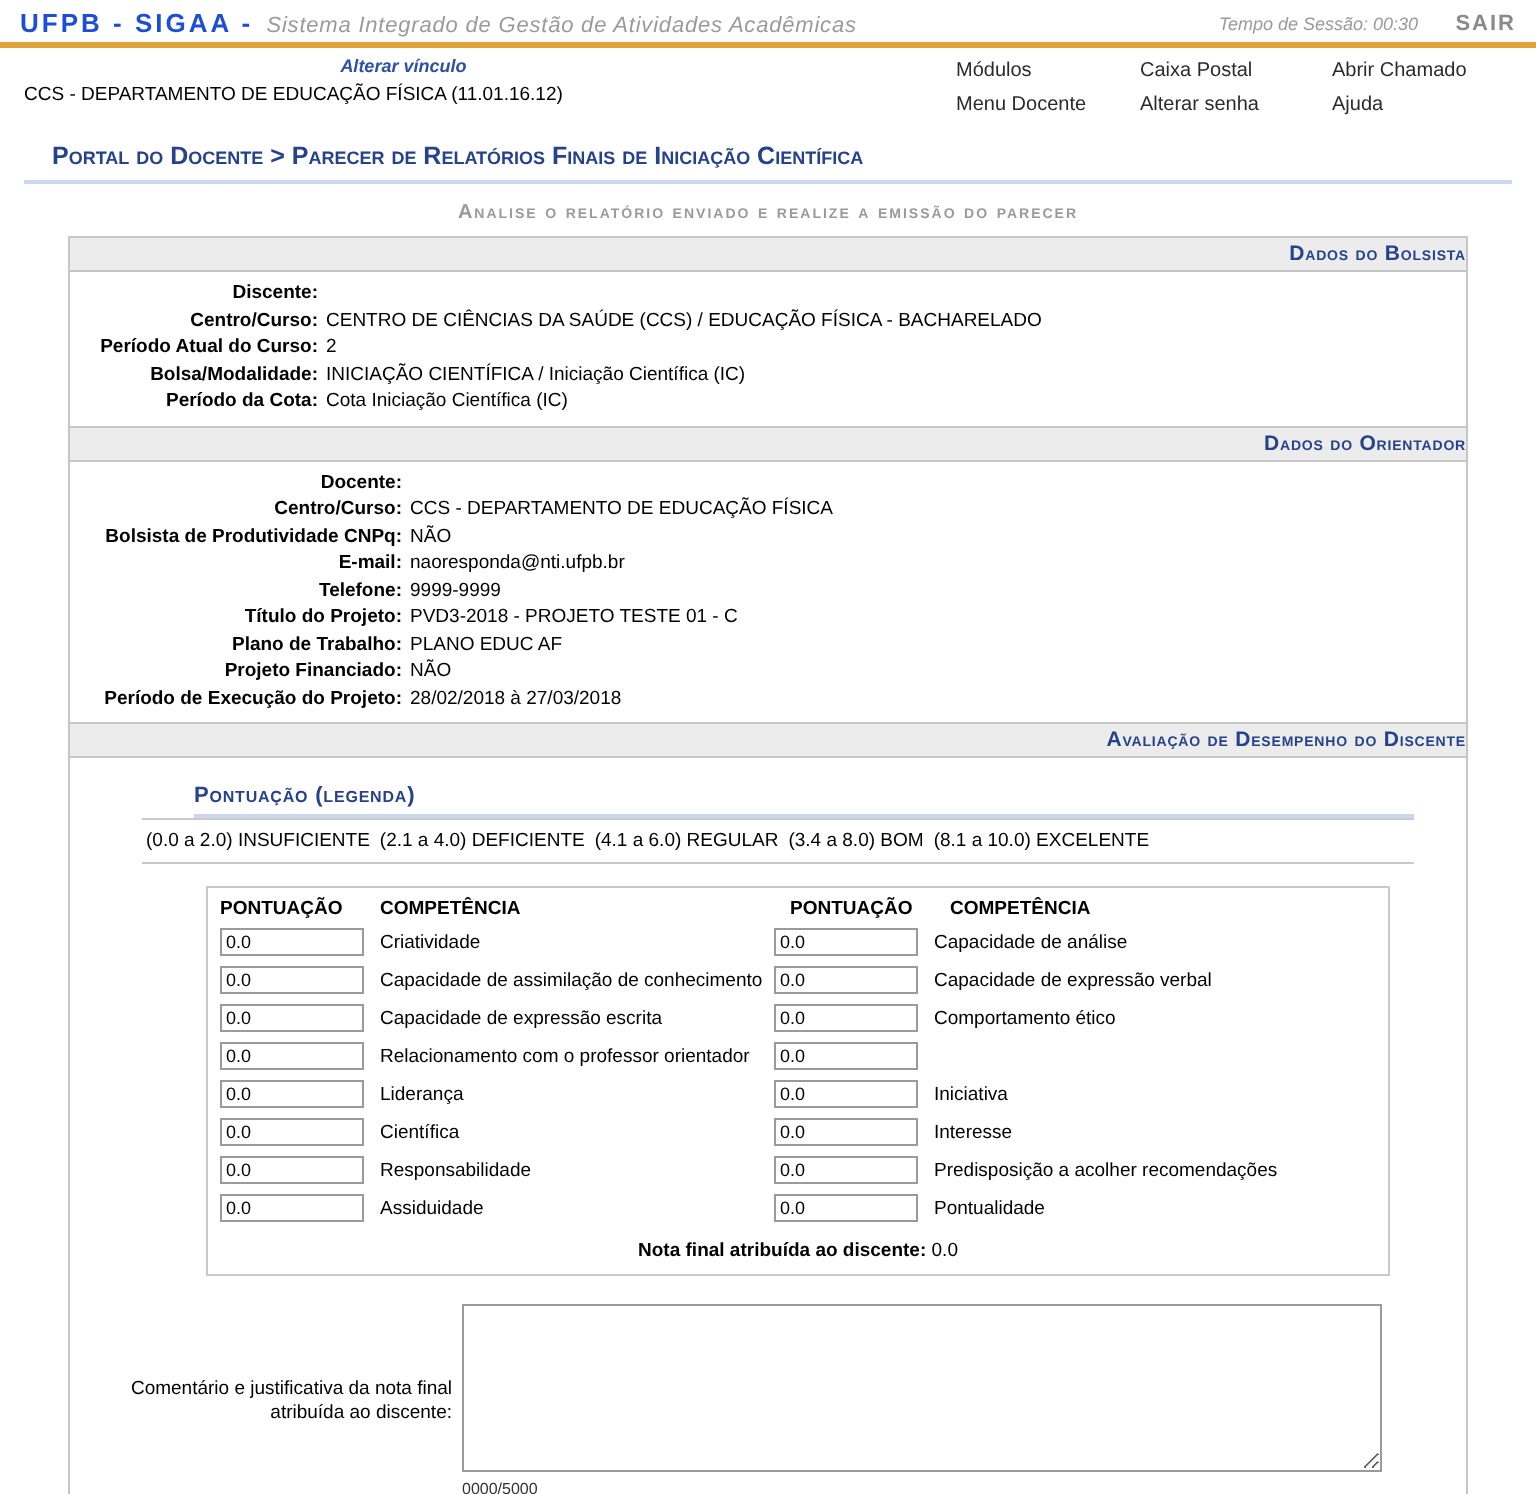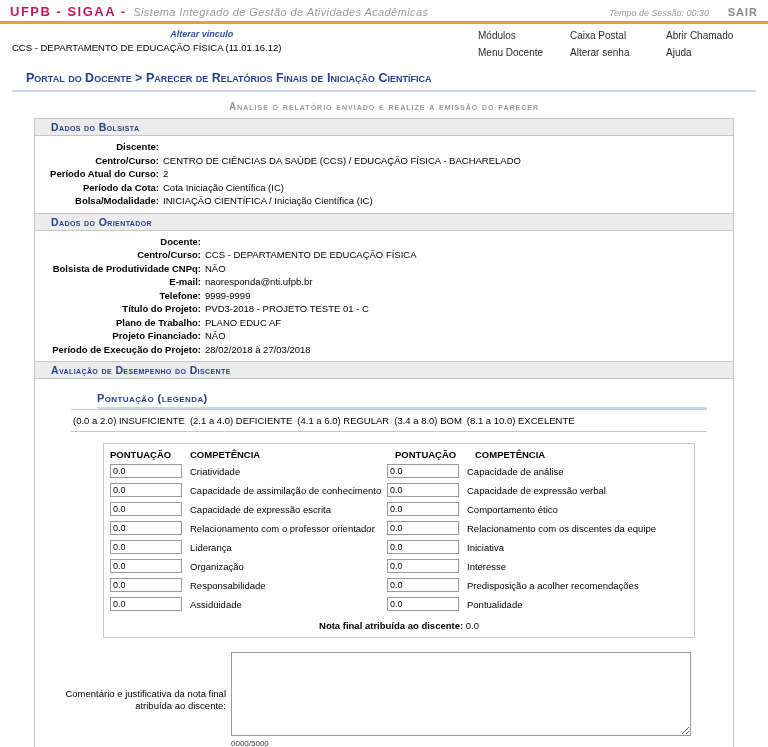--- a/index.html
+++ b/index.html
@@ -7,21 +7,21 @@
   body {
     width:768px; height:747px; margin:0 auto; position:relative;
     font-family:"Liberation Sans", sans-serif; font-size:9.5px; color:#000;
     overflow:hidden;
   }
   
   .topbar {
     display:flex; justify-content:space-between; align-items:center;
     padding:4px 10px 2px 10px; border-bottom:3px solid #e0a33b;
   }
-  .brand { color:#be185d; font-weight:bold; font-size:13px; letter-spacing:1.5px;margin-top:30px; }
+  .brand { color:#1d4ed8; font-weight:bold; font-size:13px; letter-spacing:1.5px;margin-top:30px; }
   .brand-sub { color:#9a9a9a; font-size:11px; letter-spacing:.4px; margin-left:4px;font-style:italic; }
   .session { color:#9a9a9a; font-style:italic; font-size:9px; }
   .sair { color:#8a8a8a; font-weight:bold; font-size:11px; letter-spacing:1px; margin-left:16px; cursor:pointer; text-decoration:none; }
   
   .subbar { display:flex; justify-content:space-between; padding:4px 12px 2px 12px; }
   .vinculo-block { text-align:center; }
   .alterar-vinculo { color:#2e51a3; font-weight:bold; font-style:italic; font-size:9px; cursor:pointer; text-decoration:none; display:inline-block; margin-left:110px; }
   .unit { color:#000; font-size:9.5px; margin-top:3px; text-align:left; }
   .menu-grid {
     display:grid; grid-template-columns:88px 92px 90px; column-gap:4px; row-gap:6px;
@@ -35,22 +35,22 @@
     border-bottom:2px solid #ccd7ef;
   }
   .instruction {
     text-align:center; color:#9a9a9a; font-weight:bold; font-variant:small-caps;
     font-size:10px; letter-spacing:1px; margin-top:9px;
   }
   
   .main-box { margin:6px 34px 0 34px; border:1px solid #c6c6c6; padding-bottom:5px; }
   .section-head {
     background:#ececec; border-top:1px solid #c6c6c6; border-bottom:1px solid #c6c6c6;
-    color:#26428b; font-weight:bold; font-variant:small-caps; text-align:left;
-    font-size:10.5px; letter-spacing:.4px; padding:2px 16px;
+    color:#26428b; font-weight:bold; font-variant:small-caps; text-align:right;
+    font-size:10.5px; letter-spacing:.4px; padding:2px 0;
   }
   .section-head:first-child { border-top:none; }
   .fields { padding:4px 0 5px 0; }
   .frow { display:flex; line-height:13.5px; }
   .flabel { font-weight:bold; text-align:right; padding-right:4px; flex-shrink:0; }
   .flabel.b { flex:0 0 128px; }
   .flabel.o { flex:0 0 170px; }
   .fvalue { flex:1; }
   
   .legend-title-wrap { margin:13px 26px 0 62px; border-bottom:2px solid #ccd7ef; padding-bottom:3px; }
@@ -125,26 +125,26 @@
       </div>
     <div class="frow">
         <span class="flabel b">Centro/Curso:</span>
         <span class="fvalue">CENTRO DE CIÊNCIAS DA SAÚDE (CCS) / EDUCAÇÃO FÍSICA - BACHARELADO</span>
       </div>
     <div class="frow">
         <span class="flabel b">Período Atual do Curso:</span>
         <span class="fvalue">2</span>
       </div>
     <div class="frow">
+        <span class="flabel b">Bolsa/Modalidade:</span>
+        <span class="fvalue">INICIAÇÃO CIENTÍFICA / Iniciação Científica (IC)</span>
+      </div>
+    <div class="frow">
         <span class="flabel b">Período da Cota:</span>
         <span class="fvalue">Cota Iniciação Científica (IC)</span>
-      </div>
-    <div class="frow">
-        <span class="flabel b">Bolsa/Modalidade:</span>
-        <span class="fvalue">INICIAÇÃO CIENTÍFICA / Iniciação Científica (IC)</span>
       </div>
   </div>
 
   <div class="section-head">Dados do Orientador</div>
   <div class="fields">
     <div class="frow">
         <span class="flabel o">Docente:</span>
         <span class="fvalue"></span>
       </div>
     <div class="frow">
@@ -216,31 +216,30 @@
     <div class="comp-row">
       <input class="score" value="0.0" style="">
       <span class="comp-label">Capacidade de expressão escrita</span>
       <input class="score" value="0.0" style="">
       <span class="comp-label wide">Comportamento ético</span>
     </div>
     <div class="comp-row">
       <input class="score" value="0.0" style="">
       <span class="comp-label">Relacionamento com o professor orientador</span>
       <input class="score" value="0.0" style="">
-      <span class="comp-label wide">Relacionamento com os discentes da equipe</span>
     </div>
     <div class="comp-row">
       <input class="score" value="0.0" style="">
       <span class="comp-label">Liderança</span>
       <input class="score" value="0.0" style="">
       <span class="comp-label wide">Iniciativa</span>
     </div>
     <div class="comp-row">
       <input class="score" value="0.0" style="">
-      <span class="comp-label">Organização</span>
+      <span class="comp-label">Científica</span>
       <input class="score" value="0.0" style="">
       <span class="comp-label wide">Interesse</span>
     </div>
     <div class="comp-row">
       <input class="score" value="0.0" style="">
       <span class="comp-label">Responsabilidade</span>
       <input class="score" value="0.0" style="">
       <span class="comp-label wide">Predisposição a acolher recomendações</span>
     </div>
     <div class="comp-row">

